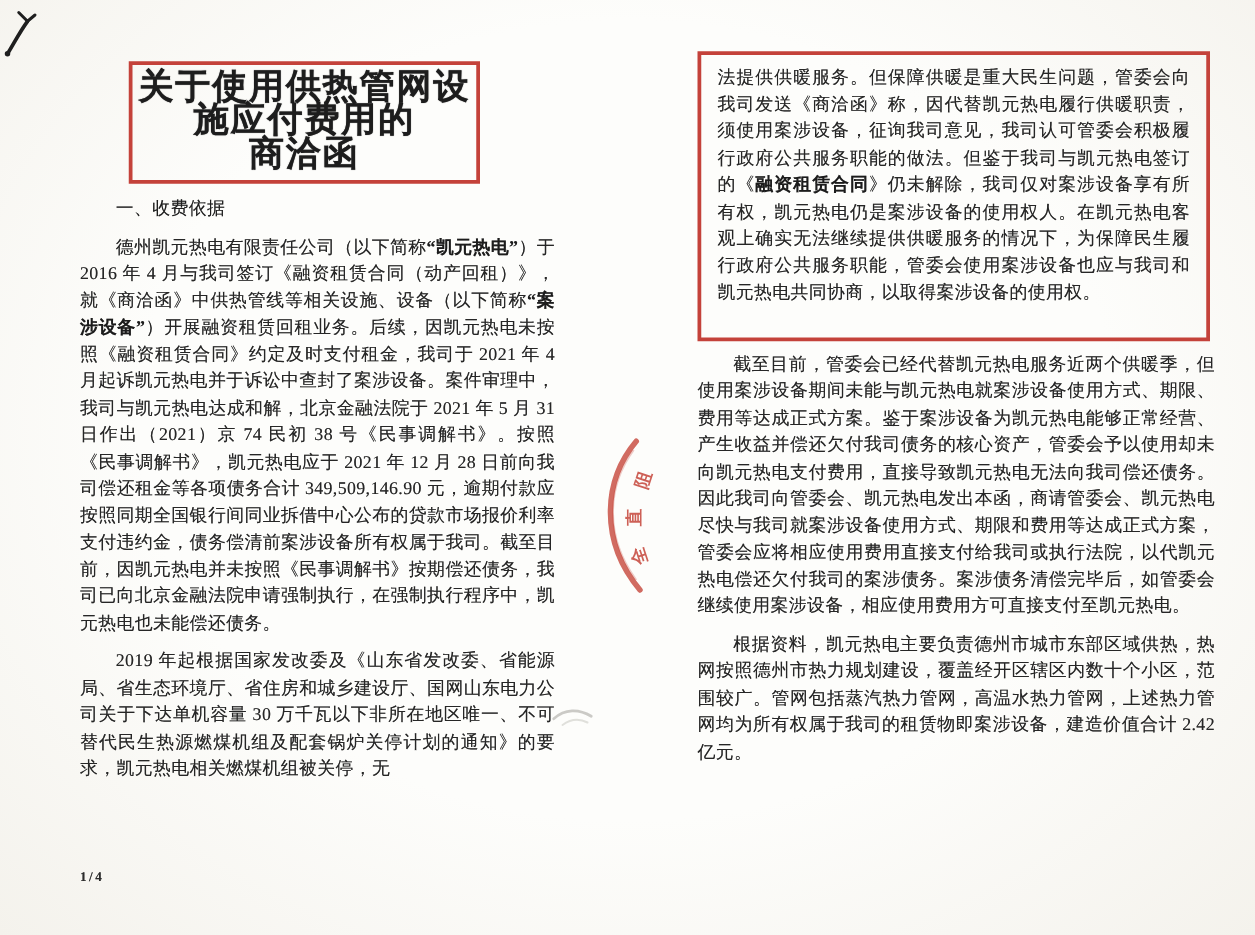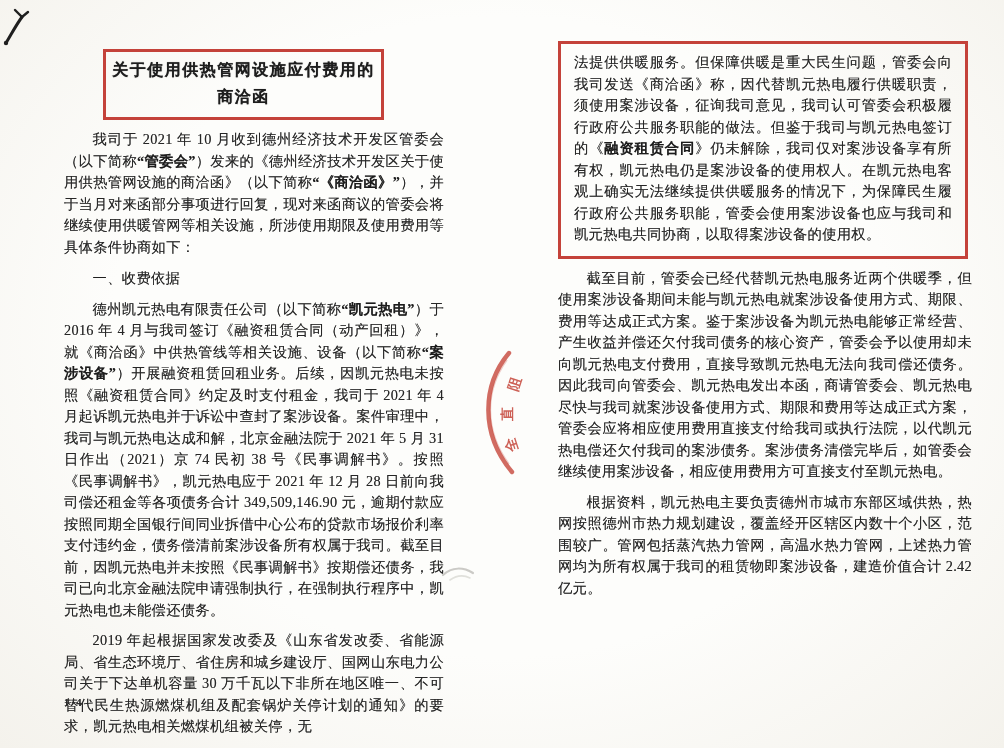--- a/index.html
+++ b/index.html
@@ -29,37 +29,37 @@
   .page-right{left:558px;width:414px;}
 
   .title-box{
     box-sizing:border-box;
     width:281px;margin:49px 0 0 39px;
     border:3px solid var(--red);
     padding:4px 4px 7px;
     text-align:center;
   }
   .title-line{
-    font-weight:bold;font-size:16px;line-height:27px;
+    font-weight:bold;font-size:28px;line-height:27px;
     letter-spacing:1.5px;color:#1d1d1d;
     text-shadow:0 0 .7px rgba(20,20,20,.8);
   }
   .salutation{
     margin:25px 0 0;font-weight:bold;color:#1f1f1f;
   }
   p.para{margin:9px 0 0;}
   p.indent{text-indent:2em;}
   .heading{
     font-weight:normal;text-indent:2em;margin:10px 0 0;color:#1f1f1f;
   }
   .red-box{
     box-sizing:border-box;
     margin-top:41px;
     border:3px solid var(--red);
-    padding:8px 13px 10px;
+    padding:8px 13px 24px;
     width:410px;
   }
   .red-box p.para{margin:0;}
   .pagenum{
     position:absolute;top:692px;left:0;width:100%;
     font-size:10.5px;font-weight:bold;
     letter-spacing:2px;color:#2c2c2c;
   }
   .b{font-weight:bold;color:#1c1c1c;}
 
@@ -81,21 +81,20 @@
     <path d="M4,37 C9,29 14,19 20,11" stroke="#1f1f1f" stroke-width="3" fill="none" stroke-linecap="round"></path>
     <path d="M20,11 L13,4" stroke="#1f1f1f" stroke-width="2.4" fill="none" stroke-linecap="round"></path>
     <path d="M20,11 L26,6" stroke="#1f1f1f" stroke-width="2.4" fill="none" stroke-linecap="round"></path>
   </svg>
 
   <div class="page page-left">
     <div class="title-box">
       <div class="title-line">关于使用供热管网设施应付费用的</div>
       <div class="title-line">商洽函</div>
     </div>
-    <p class="para indent"><span>我司于 2021 年 10 月收到德州经济技术开发区管委会（以下简称</span><span class="b">“管委会”</span><span>）发来的《德州经济技术开发区关于使用供热管网设施的商洽函》（以下简称</span><span class="b">“《商洽函》”</span><span>），并于当月对来函部分事项进行回复，现对来函商议的管委会将继续使用供暖管网等相关设施，所涉使用期限及使用费用等具体条件协商如下：</span></p>
     <p class="heading">一、收费依据</p>
     <p class="para indent"><span>德州凯元热电有限责任公司（以下简称</span><span class="b">“凯元热电”</span><span>）于 2016 年 4 月与我司签订《融资租赁合同（动产回租）》，就《商洽函》中供热管线等相关设施、设备（以下简称</span><span class="b">“案涉设备”</span><span>）开展融资租赁回租业务。后续，因凯元热电未按照《融资租赁合同》约定及时支付租金，我司于 2021 年 4 月起诉凯元热电并于诉讼中查封了案涉设备。案件审理中，我司与凯元热电达成和解，北京金融法院于 2021 年 5 月 31 日作出（2021）京 74 民初 38 号《民事调解书》。按照《民事调解书》，凯元热电应于 2021 年 12 月 28 日前向我司偿还租金等各项债务合计 349,509,146.90 元，逾期付款应按照同期全国银行间同业拆借中心公布的贷款市场报价利率支付违约金，债务偿清前案涉设备所有权属于我司。截至目前，因凯元热电并未按照《民事调解书》按期偿还债务，我司已向北京金融法院申请强制执行，在强制执行程序中，凯元热电也未能偿还债务。</span></p>
     <p class="para indent"><span>2019 年起根据国家发改委及《山东省发改委、省能源局、省生态环境厅、省住房和城乡建设厅、国网山东电力公司关于下达单机容量 30 万千瓦以下非所在地区唯一、不可替代民生热源燃煤机组及配套锅炉关停计划的通知》的要求，凯元热电相关燃煤机组被关停，无</span></p>
     <div class="pagenum">1/4</div>
   </div>
 
   <div class="page page-right">
     <div class="red-box">
       <p class="para"><span>法提供供暖服务。但保障供暖是重大民生问题，管委会向我司发送《商洽函》称，因代替凯元热电履行供暖职责，须使用案涉设备，征询我司意见，我司认可管委会积极履行政府公共服务职能的做法。但鉴于我司与凯元热电签订的《</span><span class="b">融资租赁合同</span><span>》仍未解除，我司仅对案涉设备享有所有权，凯元热电仍是案涉设备的使用权人。在凯元热电客观上确实无法继续提供供暖服务的情况下，为保障民生履行政府公共服务职能，管委会使用案涉设备也应与我司和凯元热电共同协商，以取得案涉设备的使用权。</span></p>
     </div>

